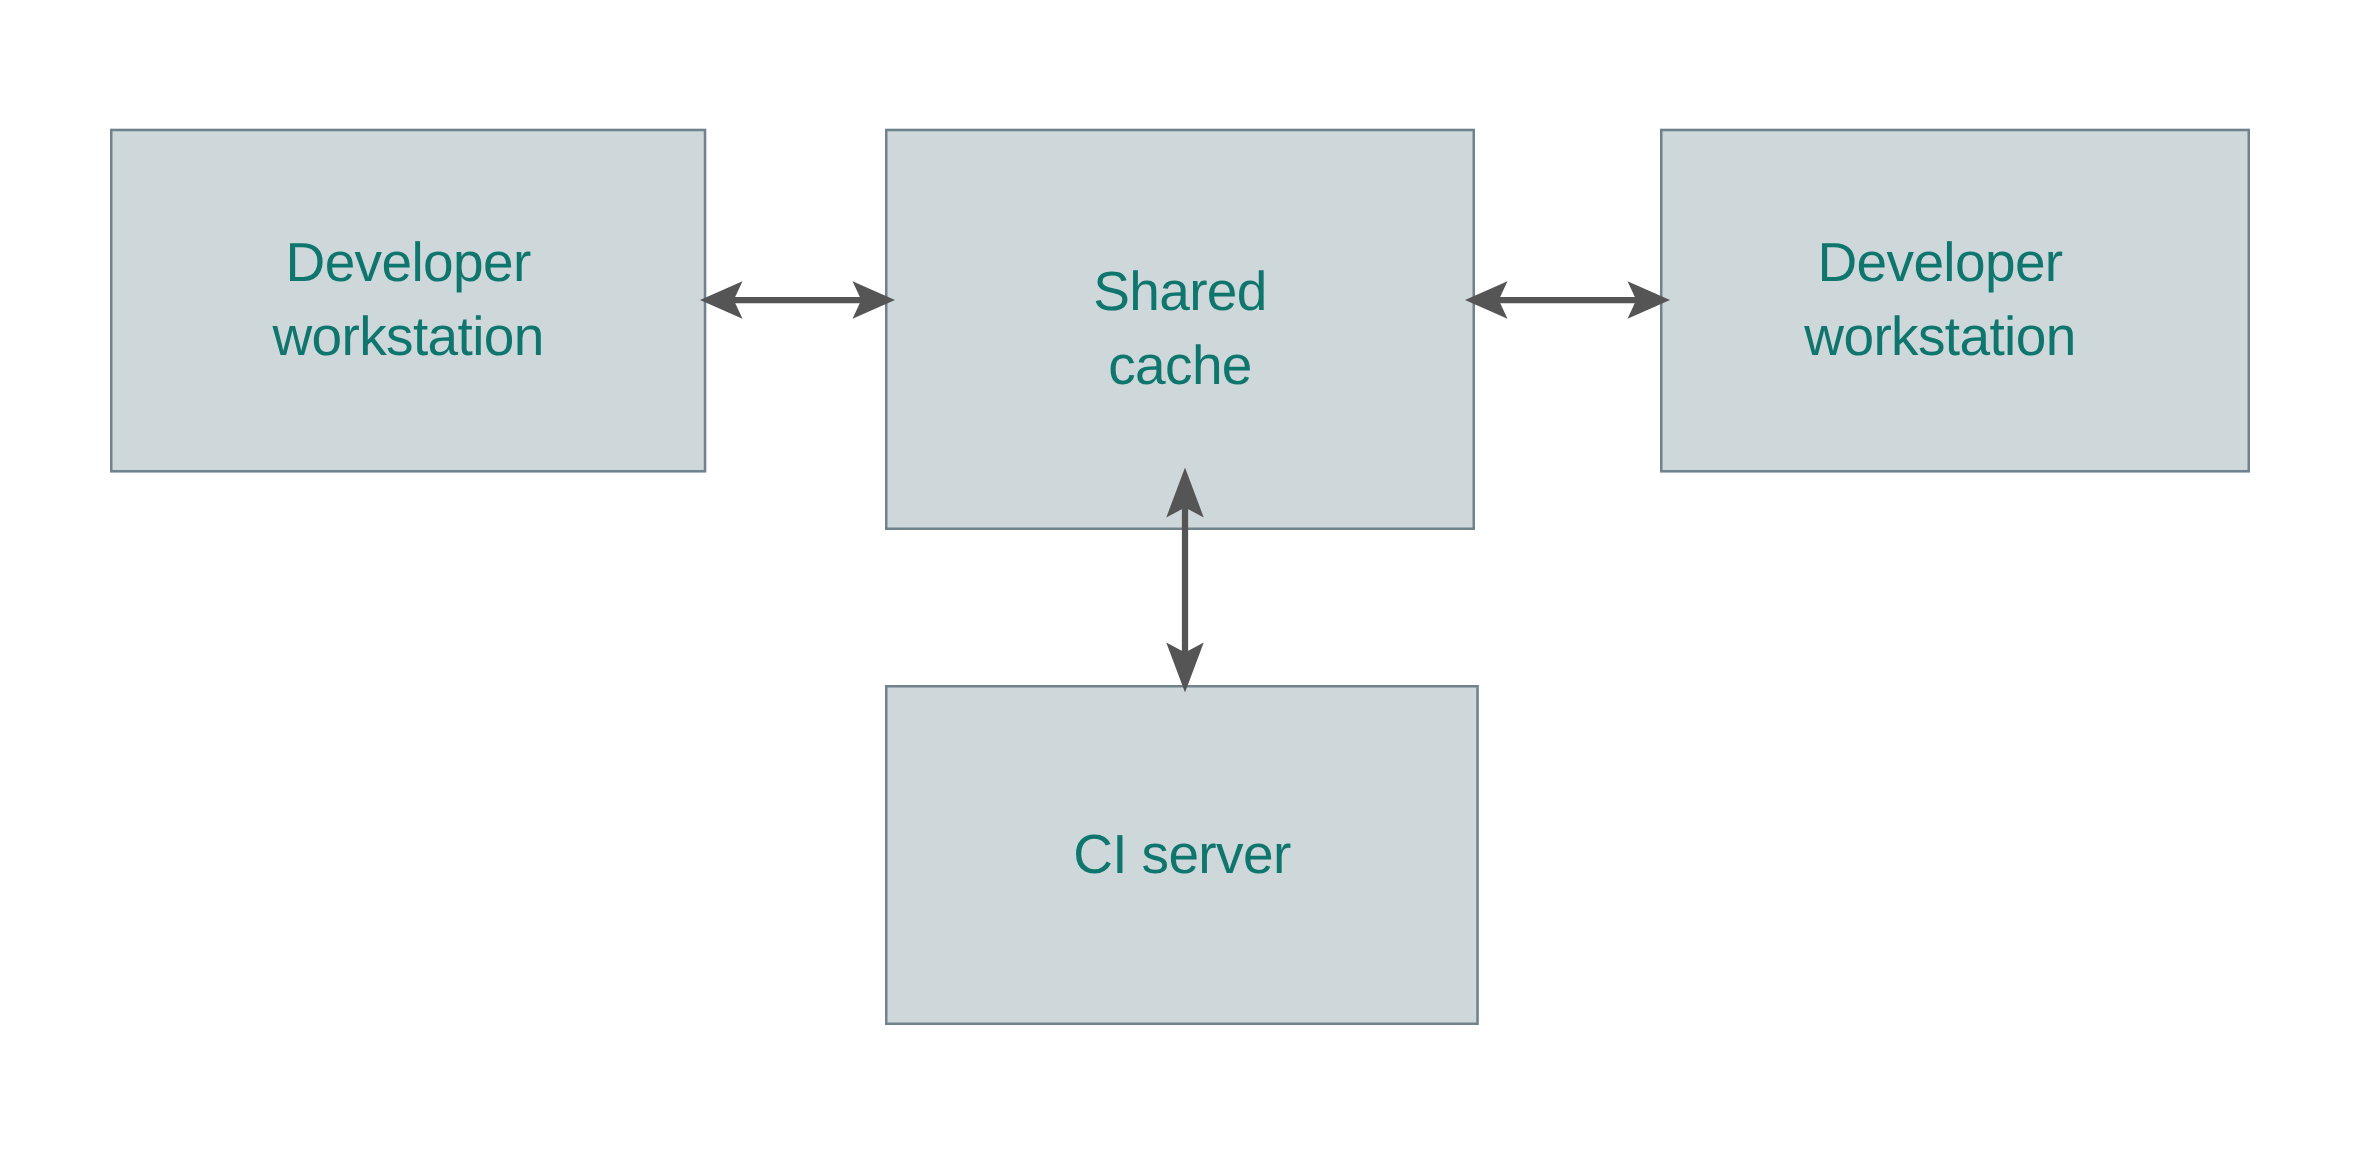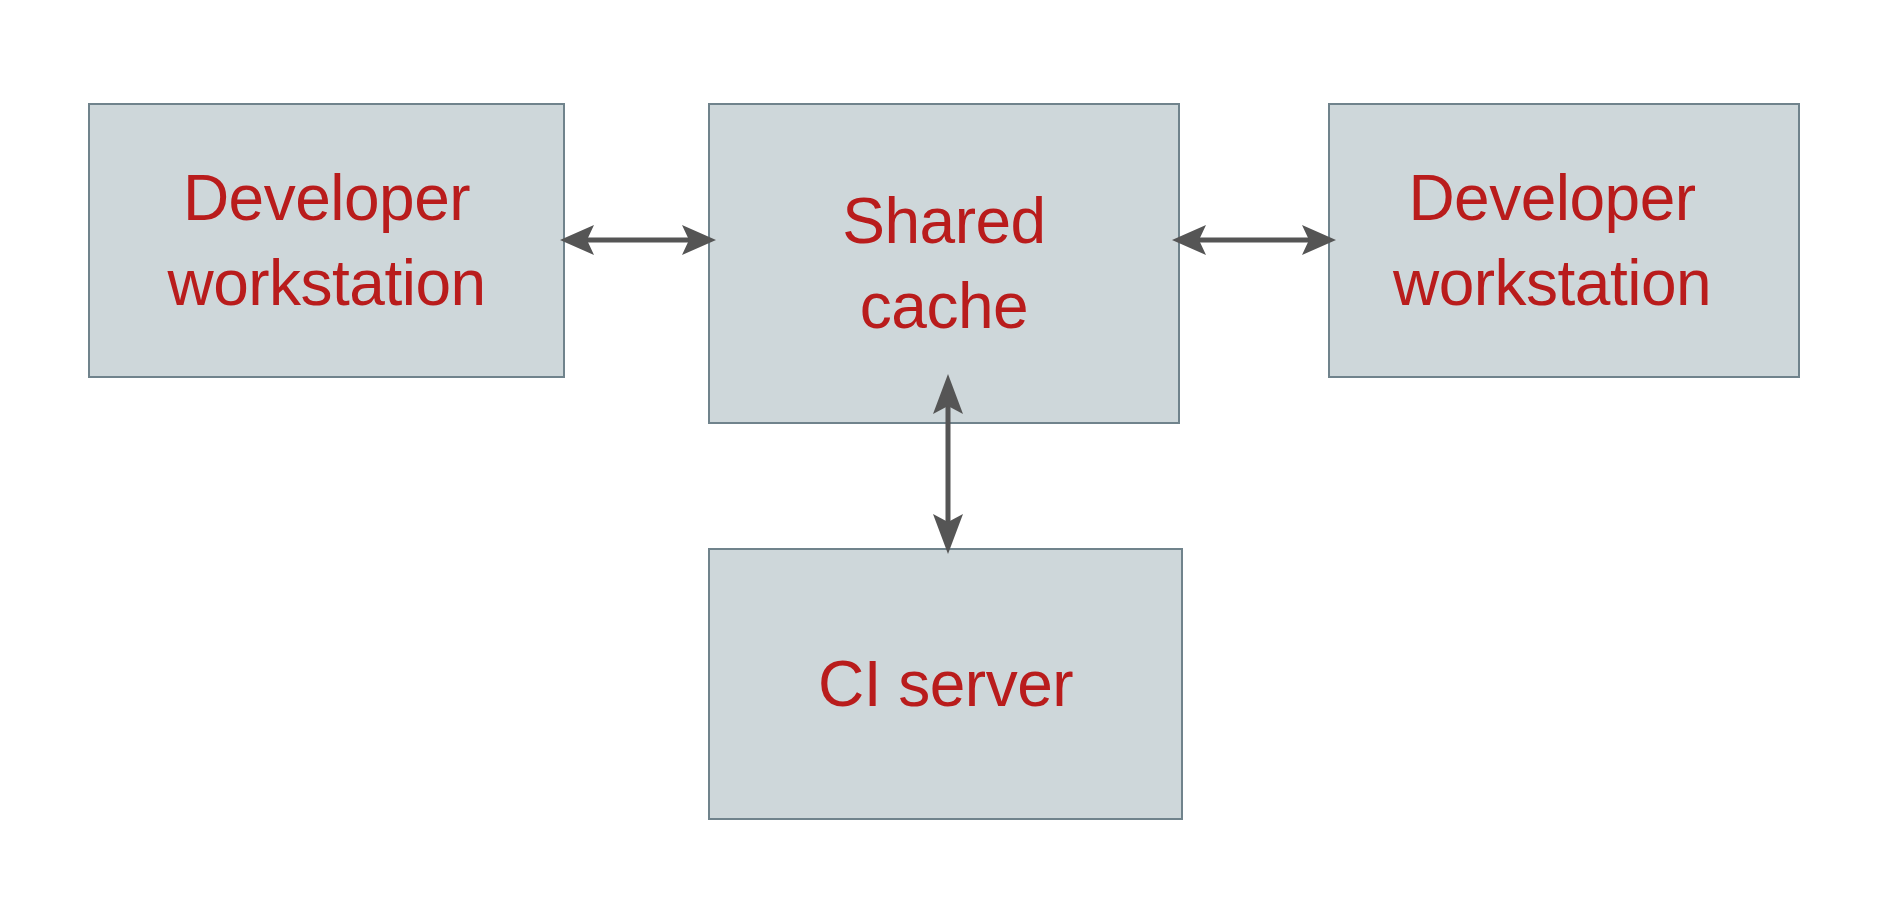--- a/index.html
+++ b/index.html
@@ -27,23 +27,23 @@
     box-sizing: border-box;
     background: #ced7da;
     border: 2px solid #70838c;
     display: flex;
     align-items: center;
     justify-content: center;
   }
 
   .node-label {
     font-family: "Liberation Sans", sans-serif;
-    font-size: 64px;
+    font-size: 44px;
     line-height: 1.32;
-    color: #b91c1c;
+    color: #0f766e;
     text-align: center;
     white-space: pre-line;
     letter-spacing: -0.5px;
     font-weight: 400;
   }
 
   
   #node-dev-left   { left: 88px;   top: 103px; width: 477px; height: 275px; }
   #node-cache      { left: 708px;  top: 103px; width: 472px; height: 321px; }
   #node-dev-right  { left: 1328px; top: 103px; width: 472px; height: 275px; }

